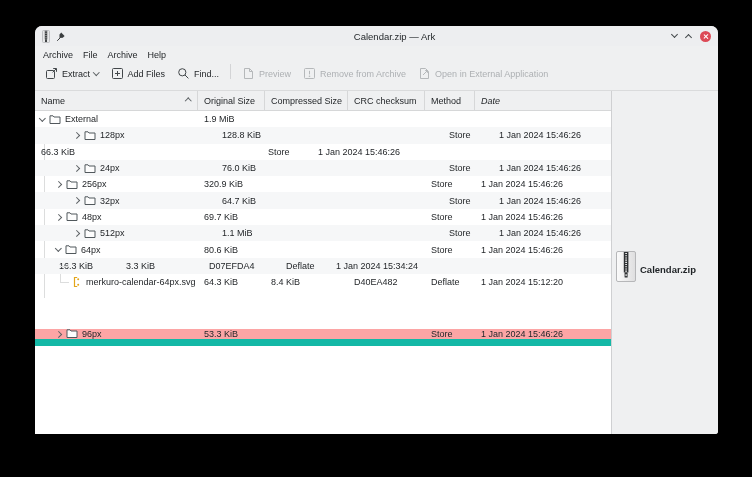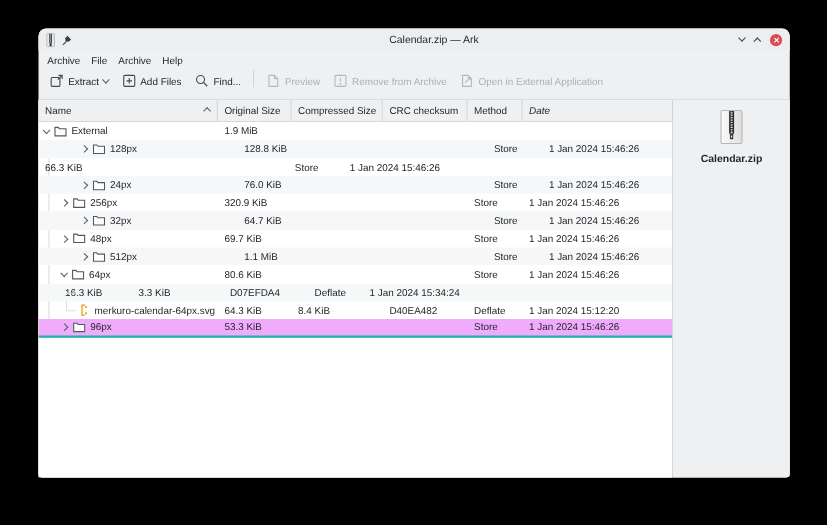--- a/index.html
+++ b/index.html
@@ -51,30 +51,30 @@
   .hc { display:flex; align-items:center; padding:0 6px; border-right:1px solid #d6d7d8; white-space:nowrap; }
   .hc:last-child { border-right:none;font-style:italic; }
   .c-name { width:163px; } .c-osize { width:67px; } .c-csize { width:83px; }
   .c-crc { width:77px; } .c-method { width:50px; } .c-date { flex:1; }
   .hc .chev.up { margin-left:auto; margin-right:1px; }
 
   .rows { flex:1; position:relative; background:#fff; overflow:hidden; }
   .guide { position:absolute; width:1px; background:#dcdddd; }
   .row { height:16.3px; display:flex; align-items:center; position:relative; }
   .row.alt { background:#f6f7f8;padding-left:18px; }
-  .row.sel { background:#f0abfc; border-bottom:2px solid #14b8a6; }
+  .row.sel { background:#fca5a5; border-bottom:7px solid #14b8a6;margin-top:39px; }
   .cell { padding:0 6px; white-space:nowrap; overflow:hidden; display:flex; align-items:center; }
   .namecell { gap:4px; }
   .d0 { padding-left:5px; } .d1 { padding-left:21px; } .d2 { padding-left:35px; }
   .branch { position:absolute; left:25px; top:50%; width:9px; height:1px; background:#dcdddd; }
   .exp { width:5px; flex:0 0 auto; }
   .ic { flex:0 0 auto; }
 
   .divider { width:1px; background:#cfd0d2; }
-  .side-panel { flex:1; display:flex; flex-direction:column; align-items:center;
+  .side-panel { flex:1; display:flex; align-items:center;
                 padding-top:8px; background:#eff0f1; border-radius:0 0 3px 0; }
   .zip-label { margin-top:6px; font-weight:bold; font-size:9.5px; color:#1f2326; }
 </style>
 </head>
 <body>
 
 <div class="desktop">
   <div class="window">
 
     <div class="titlebar">

